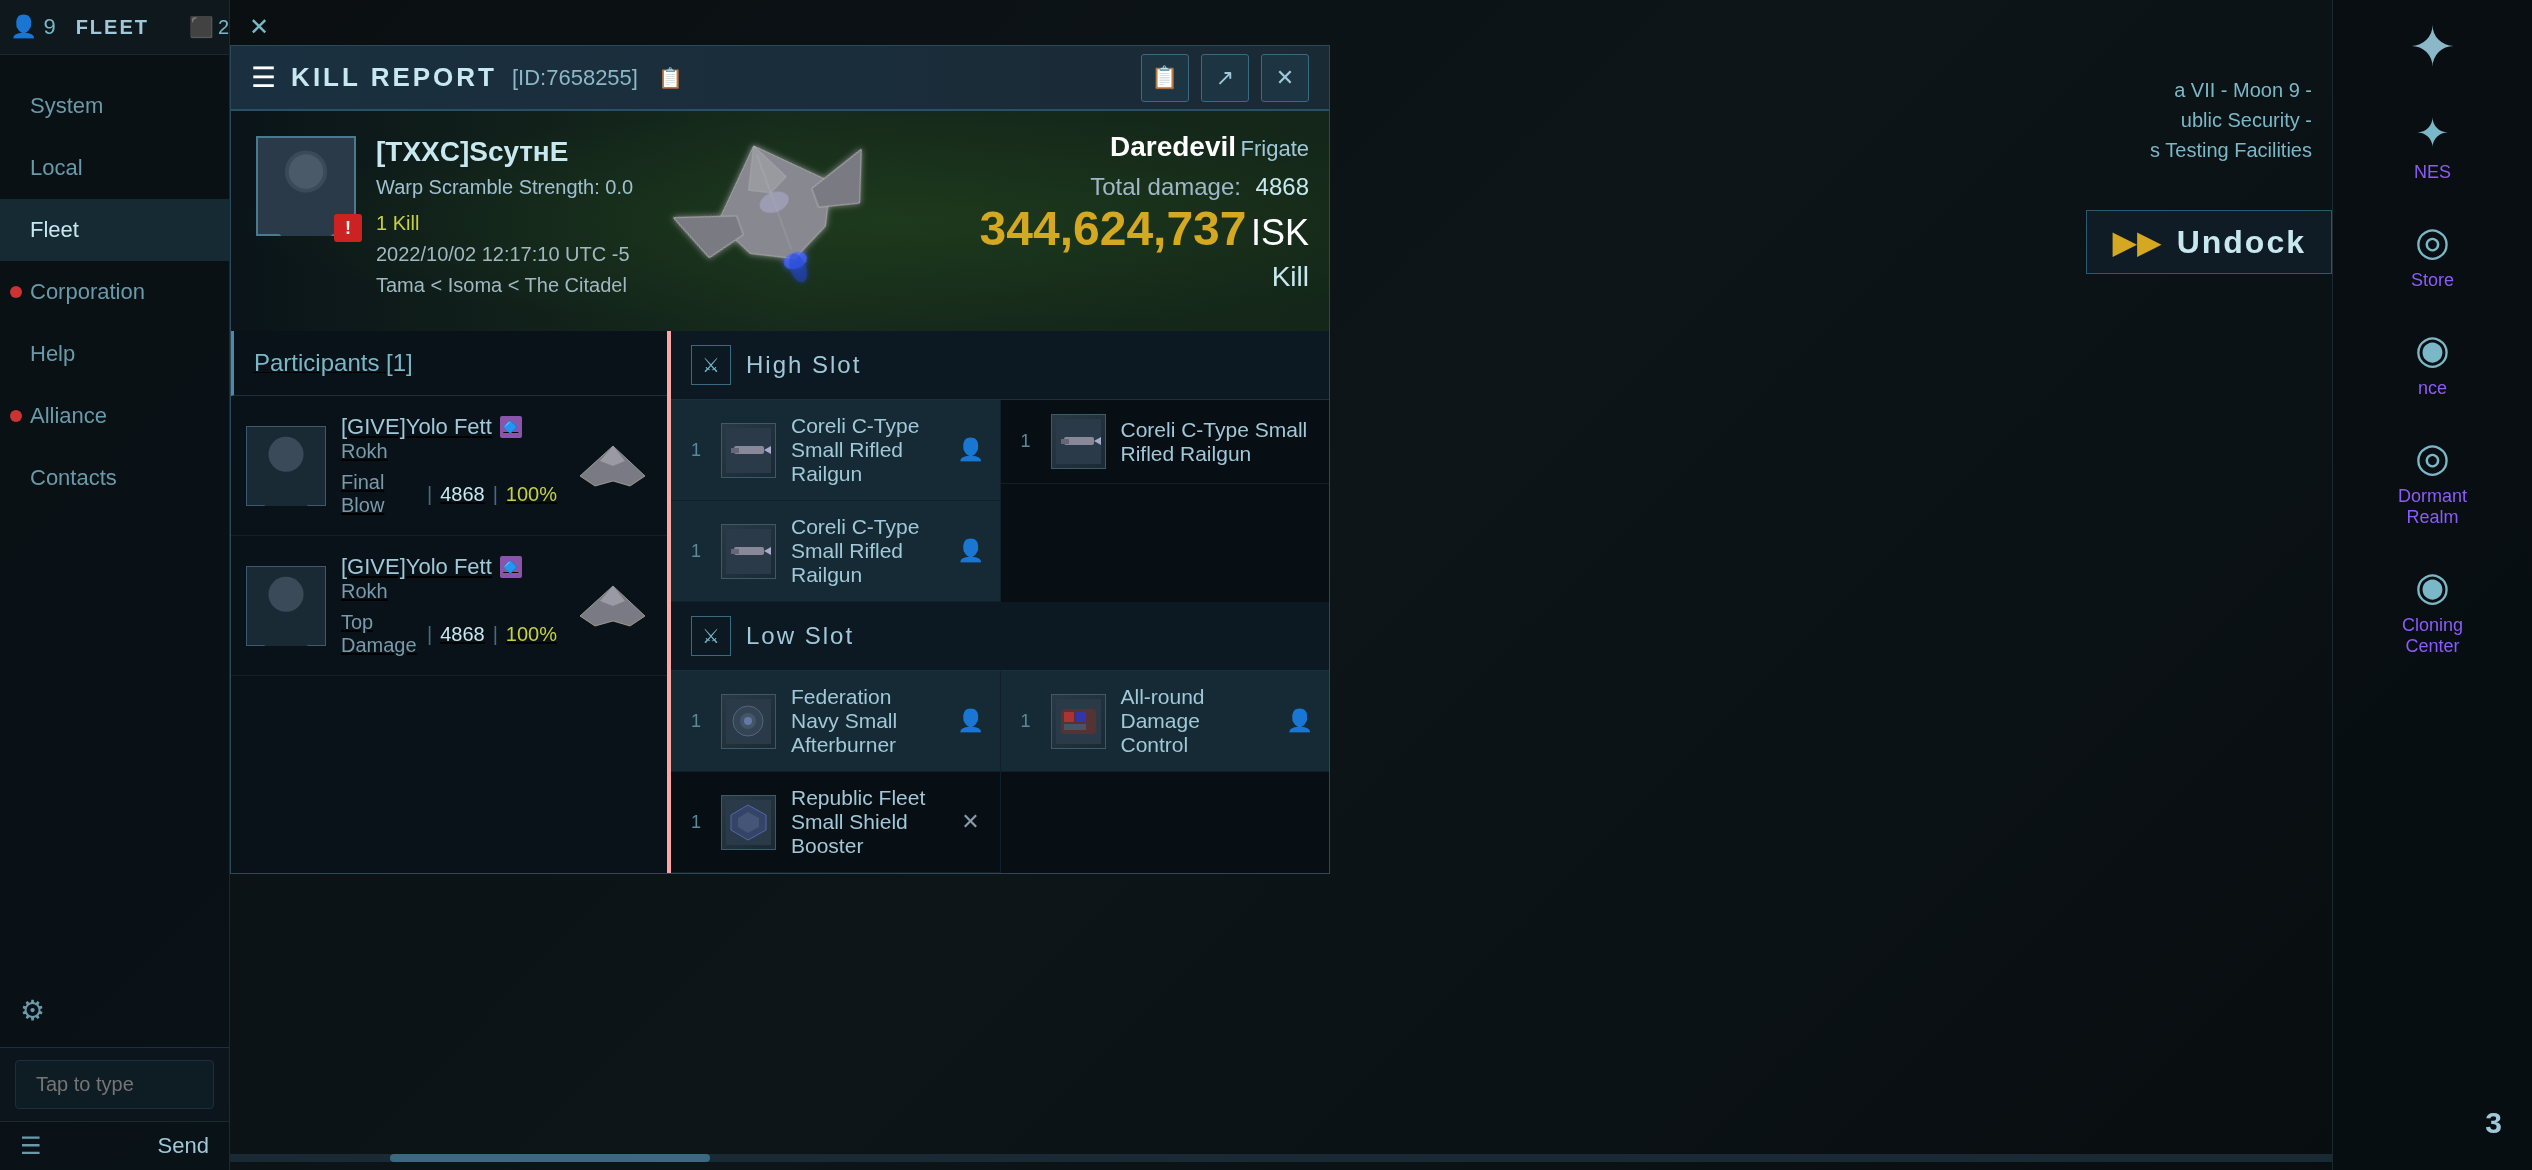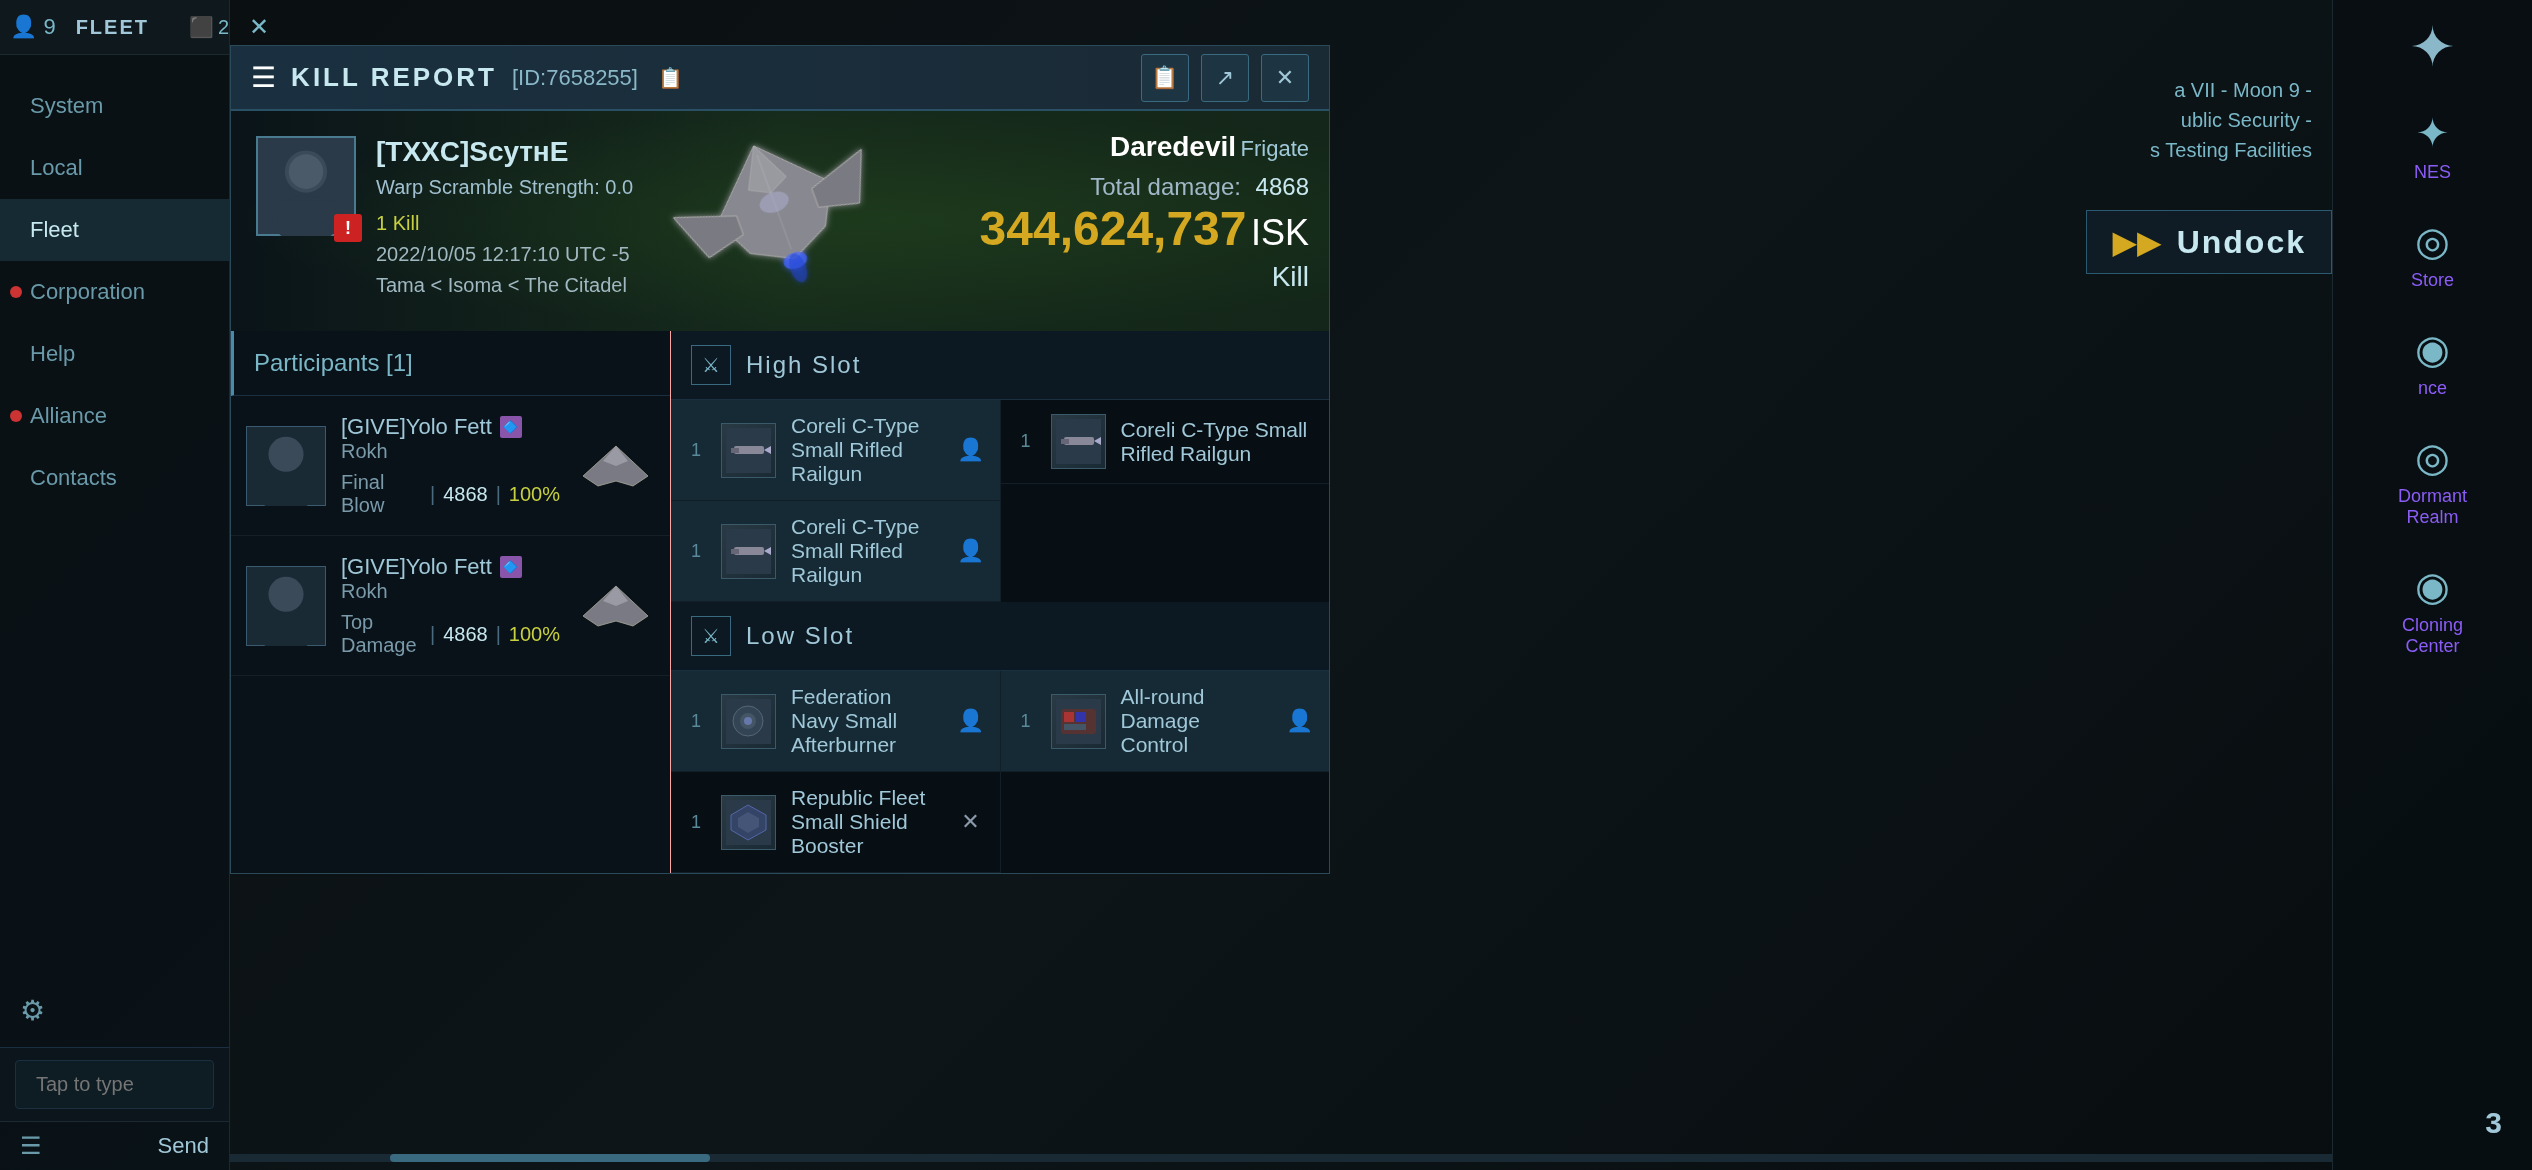--- a/index.html
+++ b/index.html
@@ -415,22 +415,23 @@
     
     .kill-body {
       display: flex;
       flex: 1;
     }
 
     
     .participants-panel {
       width: 440px;
       flex-shrink: 0;
-      border-right: 1px solid #fca5a5;
+      border-right: 4px solid #fca5a5;
       background: rgba(10, 18, 24, 0.95);
+      text-decoration: underline;
     }
 
     .participants-header {
       padding: 18px 20px;
       border-bottom: 1px solid #1a3040;
       border-left: 3px solid #4a8aaa;
     }
 
     .participants-title {
       color: #7ab8c8;
@@ -794,21 +795,21 @@
           <ellipse cx="50" cy="85" rx="35" ry="25" fill="#2a3a48"></ellipse>
           <circle cx="50" cy="35" r="18" fill="#4a5a68"></circle>
           <rect x="20" y="65" width="60" height="35" fill="#2a3a48"></rect>
         </svg>
         <div class="warning-badge">!</div>
       </div>
       <div class="victim-details">
         <div class="victim-name">[TXXC]ScyтнE</div>
         <div class="victim-warp">Warp Scramble Strength: 0.0</div>
         <div class="victim-kill-count">1 Kill</div>
-        <div class="victim-time">2022/10/05 12:17:10 UTC -5</div>
+        <div class="victim-time">2022/10/02 12:17:10 UTC -5</div>
         <div class="victim-location">Tama &lt; Isoma &lt; The Citadel</div>
       </div>
     </div>
 
     <div class="kill-ship-image">
       <svg class="ship-svg" viewBox="0 0 280 200">
 
         <defs>
           <filter id="glow">
             <feGaussianBlur stdDeviation="3" result="coloredBlur"></feGaussianBlur>

